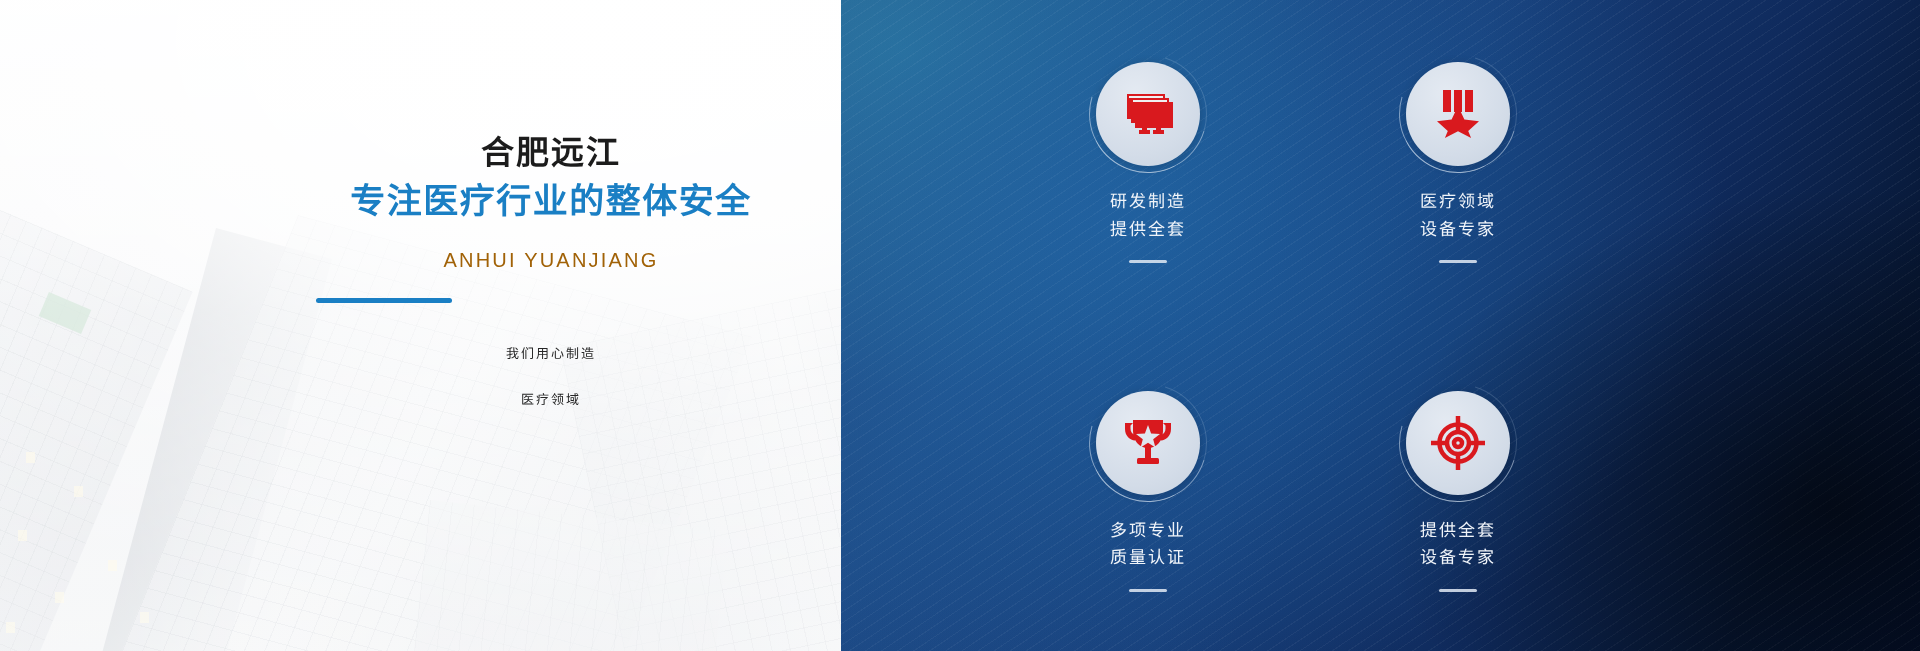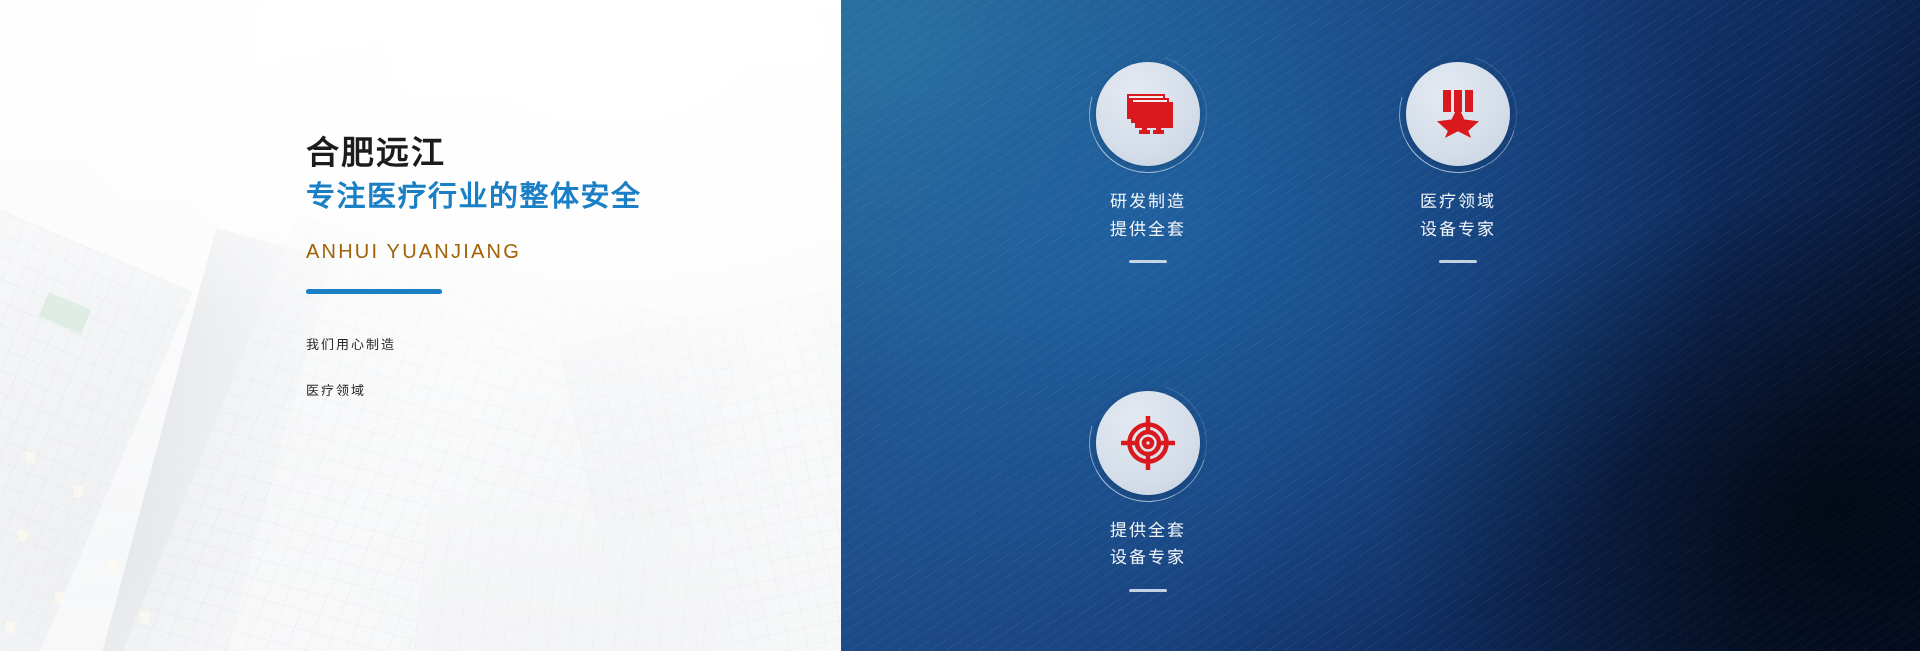--- a/index.html
+++ b/index.html
@@ -97,29 +97,30 @@
   .haze{
     position:absolute; inset:0;
     background:
       radial-gradient(120% 90% at 72% 6%, rgba(255,255,255,.97) 0%, rgba(255,255,255,.86) 34%, rgba(255,255,255,.45) 66%, rgba(255,255,255,.20) 100%),
       linear-gradient(180deg, rgba(255,255,255,.72) 0%, rgba(255,255,255,.28) 48%, rgba(255,255,255,.52) 100%);
   }
 
   
   .copy{
     position:absolute;
-    left:306px; top:132px;
+    left:316px; top:132px;
     width:470px;
+    text-align:center;
   }
   .title-cn{
     font-size:33px; font-weight:bold; color:#1c1c1c;
     letter-spacing:2px; line-height:1.25;
   }
   .title-blue{
-    font-size:29px; font-weight:bold; color:#1a7fc4;
+    font-size:35px; font-weight:bold; color:#1a7fc4;
     letter-spacing:1.5px; line-height:1.35;
     margin-top:4px; white-space:nowrap;
   }
   .title-en{
     font-size:20px; color:#a16207;
     letter-spacing:2.2px; margin-top:24px;
     font-weight:400;
   }
   .rule{
     width:136px; height:5px; border-radius:3px;
@@ -316,20 +317,43 @@
             </span>
           </div>
         </div>
         <div class="cap">
           <div>医疗领域</div>
           <div>设备专家</div>
         </div>
         <div class="cap-dash"></div>
       </div>
 
+      <div class="cell cell-bot">
+        <div class="ring-wrap">
+          <div class="ring"></div>
+          <div class="ring2"></div>
+          <div class="disc">
+            <span>
+              <svg width="54" height="52" viewBox="0 0 54 52" aria-hidden="true">
+                <path d="M12 3 h30 v11 c0 10 -6.5 17 -15 17 s-15 -7 -15 -17 z" fill="#d9191e"></path>
+                <path d="M12 6 h-8 v6 c0 7 5 11 10 11.5 v-5.5 c-3 -1 -4.5 -3.5 -4.5 -6.5 v-3 z" fill="#d9191e"></path>
+                <path d="M42 6 h8 v6 c0 7 -5 11 -10 11.5 v-5.5 c3 -1 4.5 -3.5 4.5 -6.5 v-3 z" fill="#d9191e"></path>
+                <polygon points="27,8 30.1,16.4 39,16.9 32.2,22.3 34.4,30.6 27,25.8 19.6,30.6 21.8,22.3 15,16.9 23.9,16.4" fill="#dfe6ef"></polygon>
+                <rect x="24" y="30" width="6" height="11" fill="#d9191e"></rect>
+                <rect x="16" y="41" width="22" height="6" rx="1.5" fill="#d9191e"></rect>
+              </svg>
+            </span>
+          </div>
+        </div>
+        <div class="cap">
+          <div>多项专业</div>
+          <div>质量认证</div>
+        </div>
+        <div class="cap-dash"></div>
+      </div>
 
       <div class="cell cell-bot">
         <div class="ring-wrap">
           <div class="ring"></div>
           <div class="ring2"></div>
           <div class="disc">
             <span>
               <svg width="56" height="56" viewBox="0 0 56 56" aria-hidden="true">
                 <g fill="none" stroke="#d9191e">
                   <circle cx="28" cy="28" r="18.5" stroke-width="4.5"></circle>

